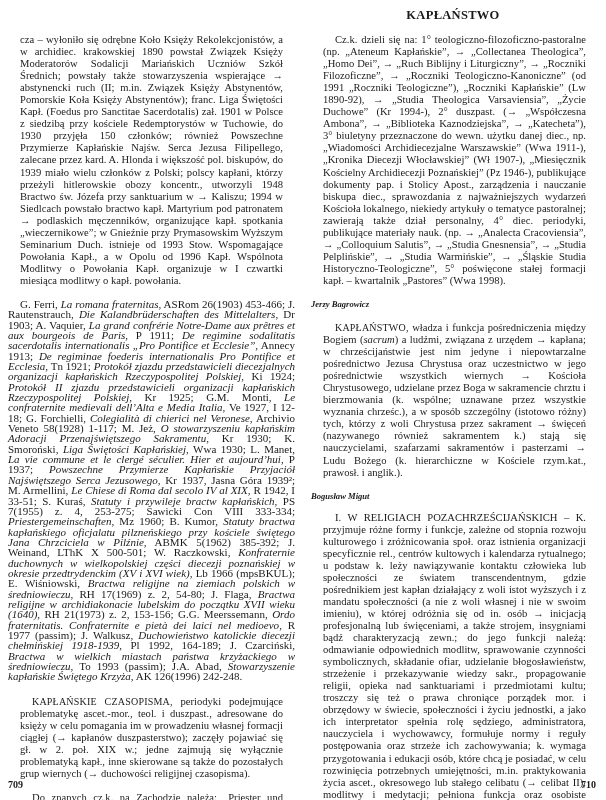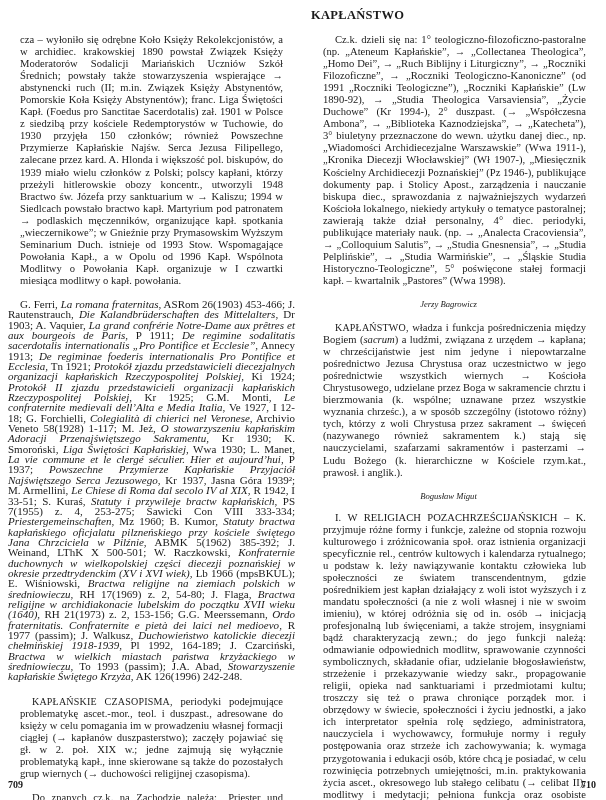--- a/index.html
+++ b/index.html
@@ -19,21 +19,21 @@
       position: absolute;
       top: 0;
       width: 287px;
       box-sizing: border-box;
     }
     .col-left { left: 8px; }
     .col-right { left: 311px; }
 
     .running-head {
       height: 22px;
-      text-align: left;
+      text-align: center;
       font-weight: bold;
       font-size: 12.5px;
       letter-spacing: 0.3px;
       padding-top: 8px;
       box-sizing: border-box;
       padding-right: 3px;
     }
     .col-left .running-head { height: 22px; }
 
     p {
@@ -49,26 +49,27 @@
     .bib {
       font-size: 11px;
       line-height: 10.35px;
       text-align: justify;
       text-indent: 12px;
       margin-top: 3px;
     }
     .bib i { font-style: italic; }
 
     .author {
-      text-align: center;
+      text-align: left;
       font-style: italic;
       font-size: 8.6px;
       line-height: 11px;
       margin-top: 3px;
       padding-right: 12px;
+      font-weight: bold;
     }
 
     .entry-head {
       font-weight: normal;
       font-size: 10px;
       letter-spacing: 0.2px;
     }
     .entry {
       margin-top: 14px;
     }

